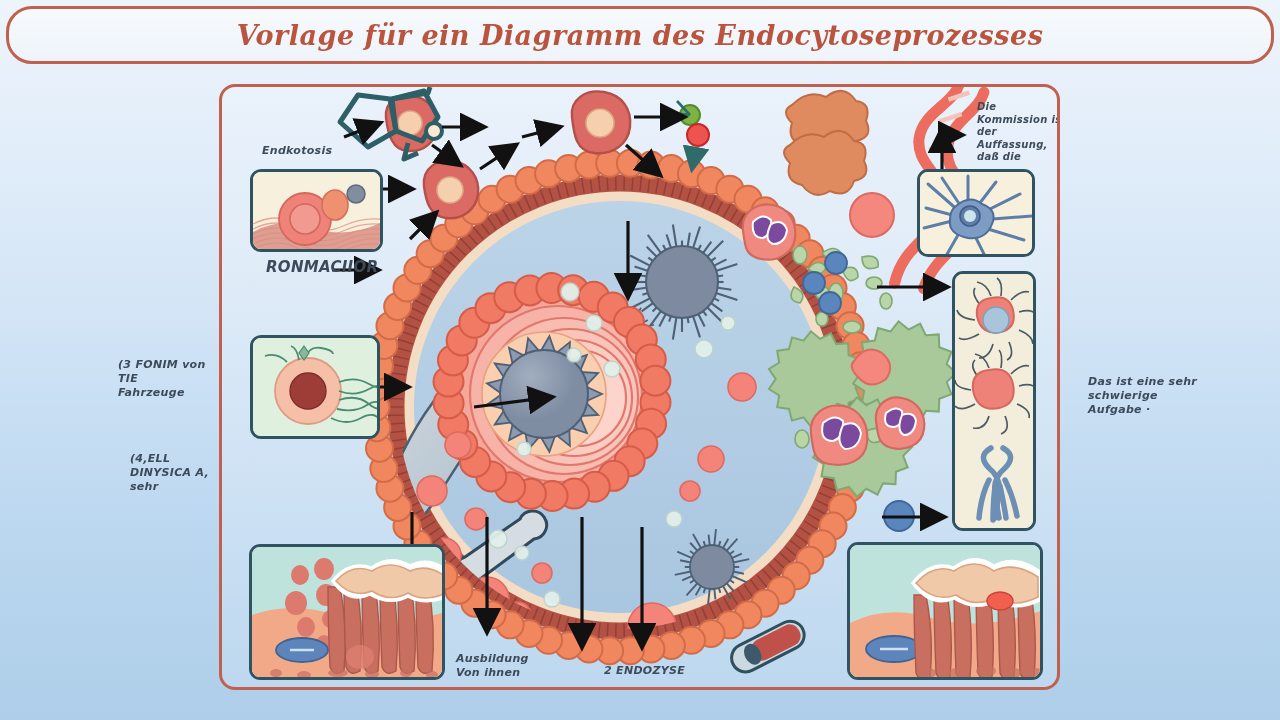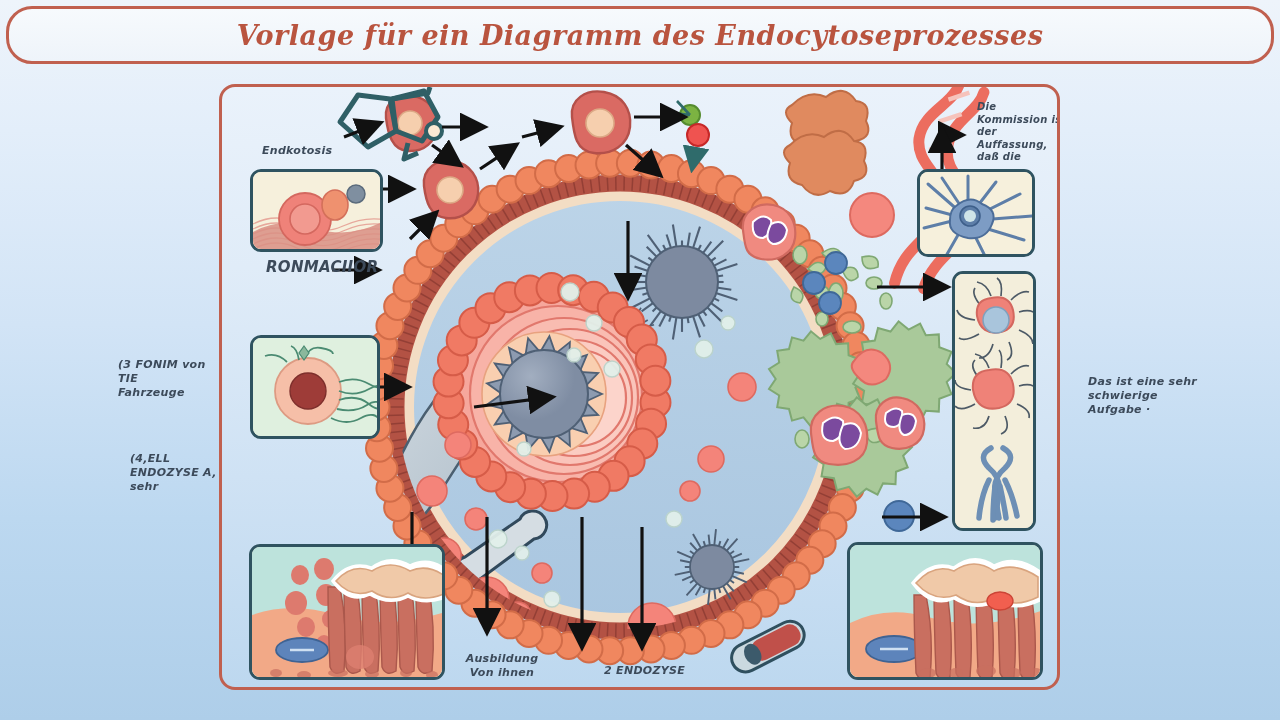--- a/index.html
+++ b/index.html
@@ -50,21 +50,21 @@
 <body>
 
 <div id="title-bar">
   <div id="title-text">Vorlage für ein Diagramm des Endocytoseprozesses</div>
 </div>
 
 <div class="anno" style="left:118px; top:358px; width:95px;">(3 FONIM von
 TIE
 Fahrzeuge</div>
 <div class="anno" style="left:130px; top:452px; width:95px;">(4,ELL
-ENDOZYSE A,
+DINYSICA A,
 sehr</div>
 
 <div class="anno" style="left:1088px; top:375px; width:130px;">Das ist eine sehr
 schwierige
 Aufgabe ·</div>
 
 <svg class="layer" style="left:0; top:0;" width="1280" height="720">
   <defs>
     <marker id="ah" markerWidth="9" markerHeight="9" refX="7" refY="4.5" orient="auto">
       <path d="M0,0 L9,4.5 L0,9 z" fill="#111"></path>
@@ -924,16 +924,16 @@
         <ellipse cx="186" cy="128" rx="6" ry="5"></ellipse>
       </g>
     </svg>
   </div>
 
   <div class="anno" style="left:40px; top:57px;">Endkotosis</div>
   <div class="anno caps" style="left:44px; top:173px;">RONMACIIOR</div>
   <div class="anno sm" style="left:755px; top:14px; width:92px;">Die Kommission ist
 der Auffassung,
 daß die</div>
-  <div class="anno" style="left:234px; top:565px; width:92px;text-align:center;">Ausbildung
+  <div class="anno" style="left:234px; top:565px; width:92px;">Ausbildung
 Von ihnen</div>
   <div class="anno" style="left:382px; top:577px;">2 ENDOZYSE</div>
 </div>
 
 </body></html>

